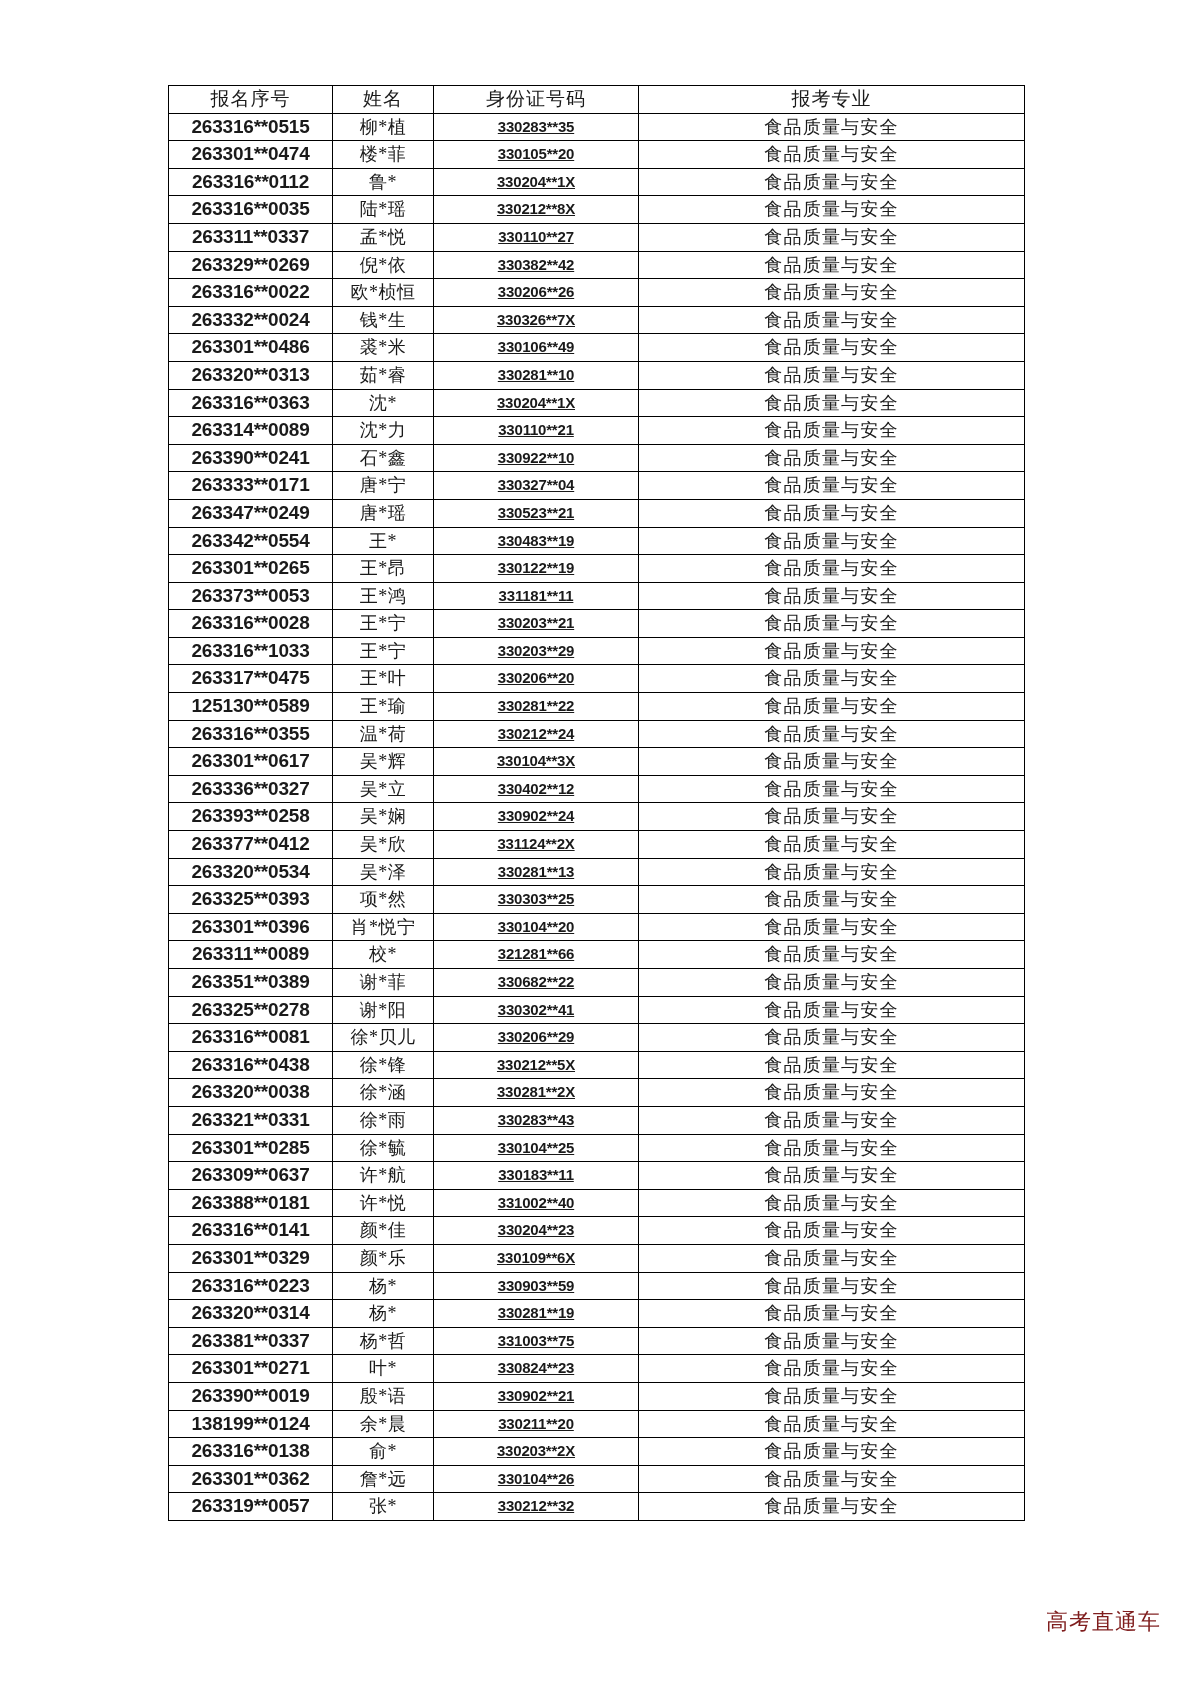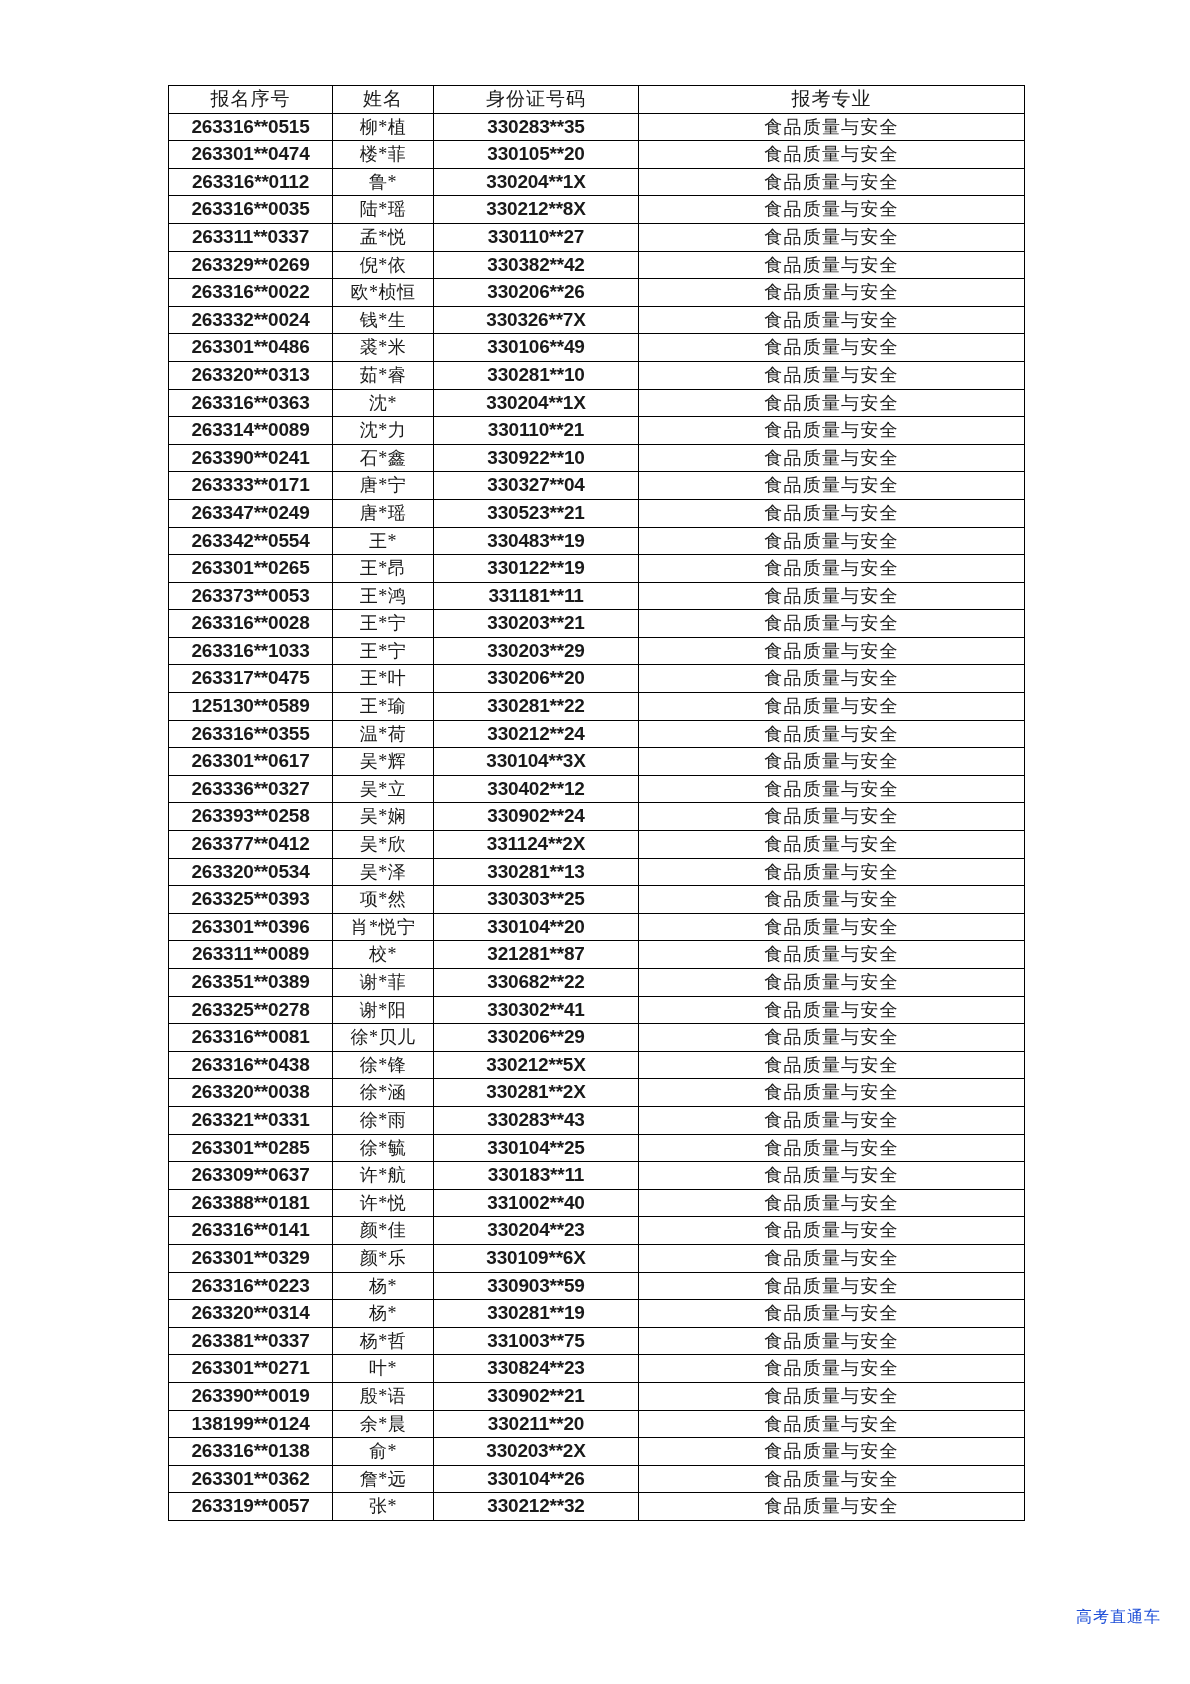--- a/index.html
+++ b/index.html
@@ -65,37 +65,38 @@
     letter-spacing: -0.2px;
   }
 
   td.cell-name {
     font-size: 18px;
     letter-spacing: 0.5px;
   }
 
   td.cell-id {
     font-family: "Liberation Sans", "DejaVu Sans", sans-serif;
-    font-size: 19px;
+    font-size: 15px;
     font-weight: bold;
     letter-spacing: -0.2px;
+    text-decoration: underline;
   }
 
   td.cell-major {
     font-size: 18px;
     letter-spacing: 1.2px;
     color: #3a3a3a;
   }
 
   #watermark {
     position: absolute;
     right: 67px;
     top: 1607px;
-    font-size: 16px;
-    color: #1d4ed8;
+    font-size: 22px;
+    color: #7f1d1d;
     letter-spacing: 1px;
     font-family: "Liberation Sans", "DejaVu Sans", sans-serif;
   }
 </style>
 </head>
 <body>
 
 <div id="page">
 
   <table id="roster-table">
@@ -290,21 +291,21 @@
         </tr>
         <tr>
           <td class="cell-serial">263301**0396</td>
           <td class="cell-name">肖*悦宁</td>
           <td class="cell-id">330104**20</td>
           <td class="cell-major">食品质量与安全</td>
         </tr>
         <tr>
           <td class="cell-serial">263311**0089</td>
           <td class="cell-name">校*</td>
-          <td class="cell-id">321281**87</td>
+          <td class="cell-id">321281**66</td>
           <td class="cell-major">食品质量与安全</td>
         </tr>
         <tr>
           <td class="cell-serial">263351**0389</td>
           <td class="cell-name">谢*菲</td>
           <td class="cell-id">330682**22</td>
           <td class="cell-major">食品质量与安全</td>
         </tr>
         <tr>
           <td class="cell-serial">263325**0278</td>

